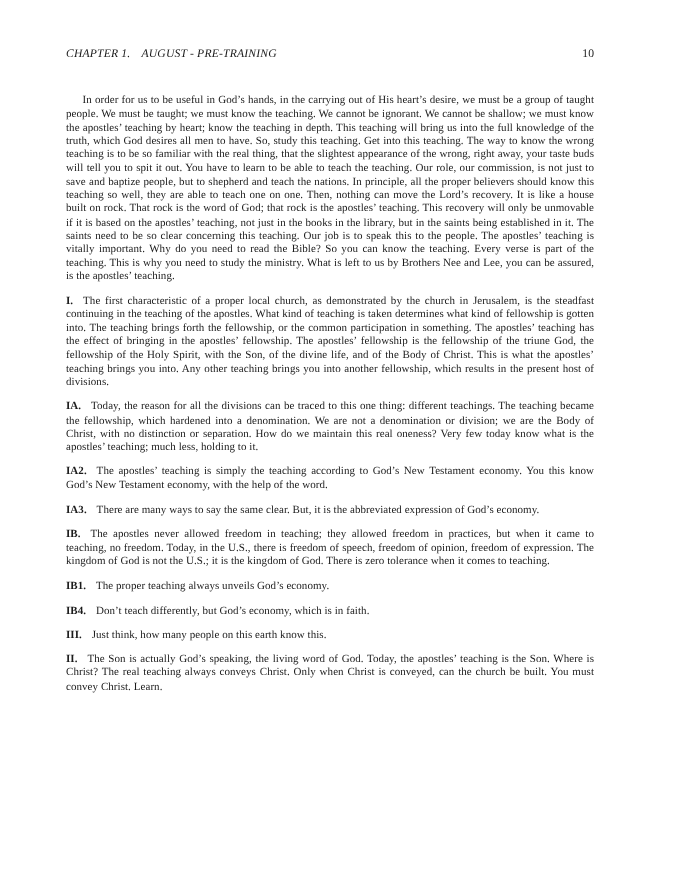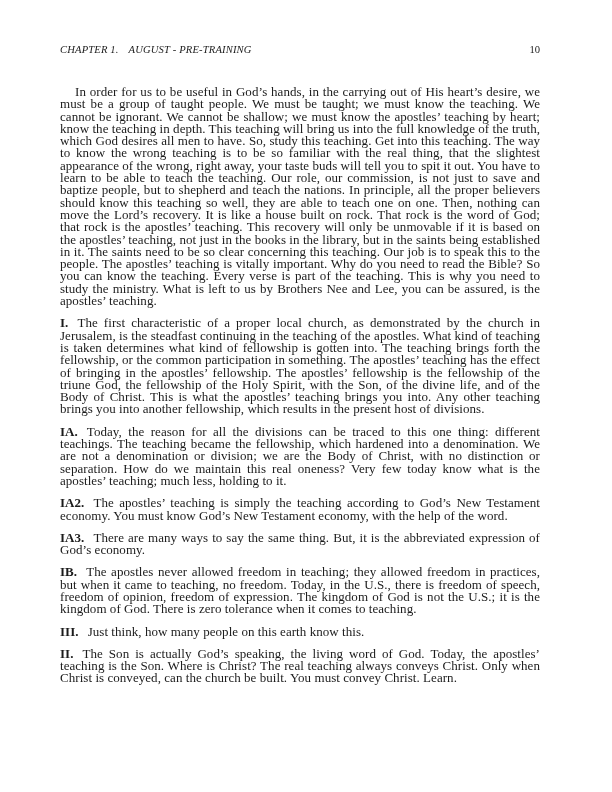--- a/index.html
+++ b/index.html
@@ -36,21 +36,21 @@
   }
   .chapter-label {
     margin-right: 10px;
     text-align: right;
   }
   .page-number {
     font-style: normal;
     text-align: center;
   }
   .body-text p {
-    font-size: 13px;
+    font-size: 10px;
     line-height: 12.3px;
     text-align: justify;
     margin: 0 0 10px 0;
     letter-spacing: 0.05px;
   }
   .intro {
     text-indent: 15px;
   }
   .sec-label {
     font-weight: bold;
@@ -71,28 +71,30 @@
     </div>
 
     <div class="body-text">
 
       <p class="intro">In order for us to be useful in God’s hands, in the carrying out of His heart’s desire, we must be a group of taught people. We must be taught; we must know the teaching. We cannot be ignorant. We cannot be shallow; we must know the apostles’ teaching by heart; know the teaching in depth. This teaching will bring us into the full knowledge of the truth, which God desires all men to have. So, study this teaching. Get into this teaching. The way to know the wrong teaching is to be so familiar with the real thing, that the slightest appearance of the wrong, right away, your taste buds will tell you to spit it out. You have to learn to be able to teach the teaching. Our role, our commission, is not just to save and baptize people, but to shepherd and teach the nations. In principle, all the proper believers should know this teaching so well, they are able to teach one on one. Then, nothing can move the Lord’s recovery. It is like a house built on rock. That rock is the word of God; that rock is the apostles’ teaching. This recovery will only be unmovable if it is based on the apostles’ teaching, not just in the books in the library, but in the saints being established in it. The saints need to be so clear concerning this teaching. Our job is to speak this to the people. The apostles’ teaching is vitally important. Why do you need to read the Bible? So you can know the teaching. Every verse is part of the teaching. This is why you need to study the ministry. What is left to us by Brothers Nee and Lee, you can be assured, is the apostles’ teaching.</p>
 
       <p><span class="sec-label">I.</span><span>The first characteristic of a proper local church, as demonstrated by the church in Jerusalem, is the steadfast continuing in the teaching of the apostles. What kind of teaching is taken determines what kind of fellowship is gotten into. The teaching brings forth the fellowship, or the common participation in something. The apostles’ teaching has the effect of bringing in the apostles’ fellowship. The apostles’ fellowship is the fellowship of the triune God, the fellowship of the Holy Spirit, with the Son, of the divine life, and of the Body of Christ. This is what the apostles’ teaching brings you into. Any other teaching brings you into another fellowship, which results in the present host of divisions.</span></p>
 
       <p><span class="sec-label">IA.</span><span>Today, the reason for all the divisions can be traced to this one thing: different teachings. The teaching became the fellowship, which hardened into a denomination. We are not a denomination or division; we are the Body of Christ, with no distinction or separation. How do we maintain this real oneness? Very few today know what is the apostles’ teaching; much less, holding to it.</span></p>
 
-      <p><span class="sec-label">IA2.</span><span>The apostles’ teaching is simply the teaching according to God’s New Testament economy. You must know God’s New Testament economy, with the help of the word.</span></p>
+      <p><span class="sec-label">IA2.</span><span>The apostles’ teaching is simply the teaching according to God’s New Testament economy. You this know God’s New Testament economy, with the help of the word.</span></p>
 
-      <p><span class="sec-label">IA3.</span><span>There are many ways to say the same thing. But, it is the abbreviated expression of God’s economy.</span></p>
+      <p><span class="sec-label">IA3.</span><span>There are many ways to say the same clear. But, it is the abbreviated expression of God’s economy.</span></p>
 
       <p><span class="sec-label">IB.</span><span>The apostles never allowed freedom in teaching; they allowed freedom in practices, but when it came to teaching, no freedom. Today, in the U.S., there is freedom of speech, freedom of opinion, freedom of expression. The kingdom of God is not the U.S.; it is the kingdom of God. There is zero tolerance when it comes to teaching.</span></p>
 
+      <p><span class="sec-label">IB1.</span><span>The proper teaching always unveils God’s economy.</span></p>
 
 
+      <p><span class="sec-label">IB4.</span><span>Don’t teach differently, but God’s economy, which is in faith.</span></p>
 
       <p><span class="sec-label">III.</span><span>Just think, how many people on this earth know this.</span></p>
 
       <p><span class="sec-label">II.</span><span>The Son is actually God’s speaking, the living word of God. Today, the apostles’ teaching is the Son. Where is Christ? The real teaching always conveys Christ. Only when Christ is conveyed, can the church be built. You must convey Christ. Learn.</span></p>
 
     </div>
   </div>
 </div>
 
 </body></html>

